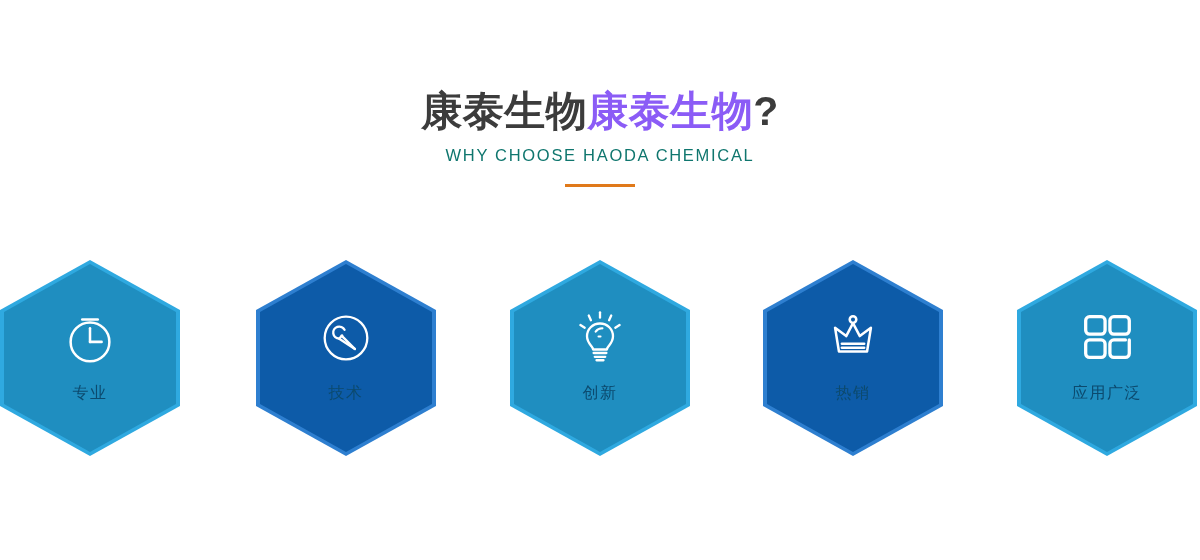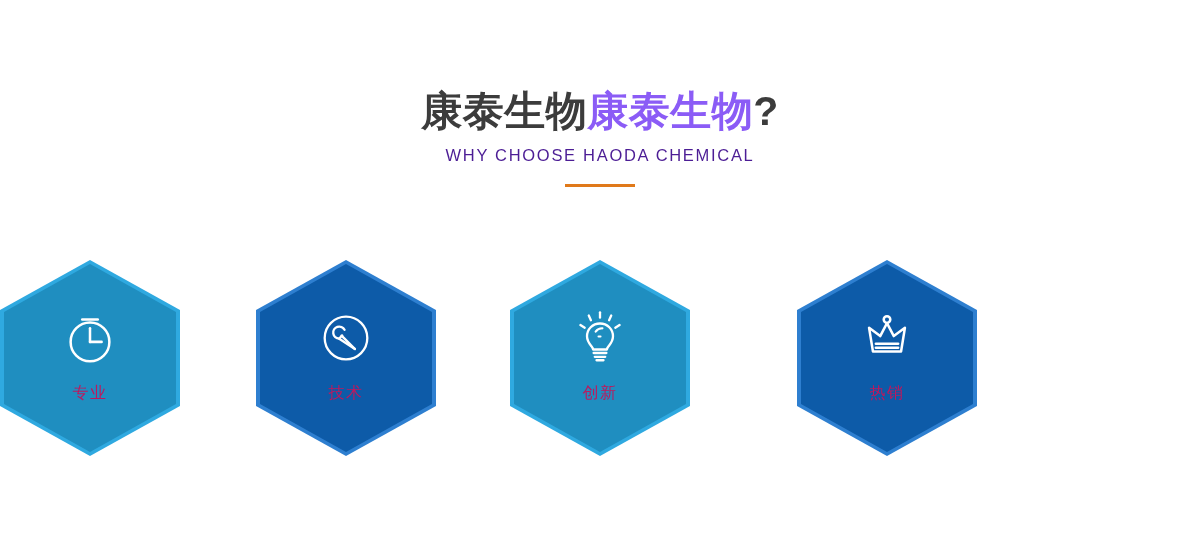--- a/index.html
+++ b/index.html
@@ -58,33 +58,33 @@
     align-items:center; justify-content:flex-start;
     padding-top:47px;
   }
   .hex-icon {
     width:62px; height:62px;
     display:flex; align-items:center; justify-content:center;
   }
   .hex-icon svg { display:block; width:100%; height:100%; }
   .hex-label {
     margin-top:14px;
-    color:#be185d; font-size:16px; font-weight:400;
+    color:#0c4a6e; font-size:16px; font-weight:400;
     letter-spacing:1.5px; white-space:nowrap;
     text-align:center;
   }
 </style>
 </head>
 <body>
 
 <div class="page">
 
   <div class="heading">
     <div class="title" style="color: rgb(60, 60, 60);"><span>康泰生物</span><span class="accent" style="color: #8b5cf6;">康泰生物</span><span class="qmark">?</span></div>
-    <div class="subtitle" style="color: #4c1d95;">WHY CHOOSE HAODA CHEMICAL</div>
+    <div class="subtitle" style="color: #0f766e;">WHY CHOOSE HAODA CHEMICAL</div>
     <div class="divider" style="background: rgb(224, 121, 26);"></div>
   </div>
 
   <div class="hex-row">
 
     <div class="hex-cell" style="left:0px;">
       <div class="hex-shape hex-rim" style="background:#2fa9e0;"></div>
       <div class="hex-body" style="background:#1f8ec0;"></div>
       <div class="hex-content">
         <div class="hex-icon">
@@ -132,31 +132,46 @@
             <path d="M30.5 23.5a6.2 6.2 0 1 0-5.6 9.1l3.2-3.2"></path>
             <path d="M27.4 29.6 41 43.2"></path>
             <path d="M36.5 22.6 41.4 27.4 45.4 23.3 40.6 18.5z" stroke-width="0" fill="none"></path>
             <path d="M25 32.8 41.2 43.4"></path>
           </svg>
         </div>
         <div class="hex-label">技术</div>
       </div>
     </div>
 
-    <div class="hex-cell" style="left:797px;">
+    <div class="hex-cell" style="left:763px;">
       <div class="hex-shape hex-rim" style="background:#2e7fd0;"></div>
       <div class="hex-body" style="background:#0d5ba8;"></div>
       <div class="hex-content">
         <div class="hex-icon">
           <svg viewBox="0 0 64 64" fill="none" stroke="#ffffff" stroke-width="2.6" stroke-linecap="round" stroke-linejoin="round">
             <circle cx="32" cy="13" r="3.4"></circle>
             <path d="M32 16.6 25 30 13.5 21.5 17.5 46h29L50.5 21.5 39 30z"></path>
             <line x1="20.5" y1="38" x2="43.5" y2="38"></line>
             <line x1="20.5" y1="42" x2="43.5" y2="42"></line>
           </svg>
         </div>
         <div class="hex-label">热销</div>
       </div>
     </div>
 
+    <div class="hex-cell" style="left:1017px;">
+      <div class="hex-shape hex-rim" style="background:#2fa9e0;"></div>
+      <div class="hex-body" style="background:#1f8ec0;"></div>
+      <div class="hex-content">
+        <div class="hex-icon">
+          <svg viewBox="0 0 64 64" fill="none" stroke="#ffffff" stroke-width="3.4" stroke-linecap="round" stroke-linejoin="round">
+            <rect x="10" y="10" width="20" height="18" rx="4"></rect>
+            <rect x="35" y="10" width="20" height="18" rx="4"></rect>
+            <rect x="10" y="34" width="20" height="18" rx="4"></rect>
+            <path d="M55 34v14a4 4 0 0 1-4 4H39a4 4 0 0 1-4-4V38a4 4 0 0 1 4-4h12"></path>
+          </svg>
+        </div>
+        <div class="hex-label">应用广泛</div>
+      </div>
+    </div>
 
   </div>
 </div>
 
 </body></html>

